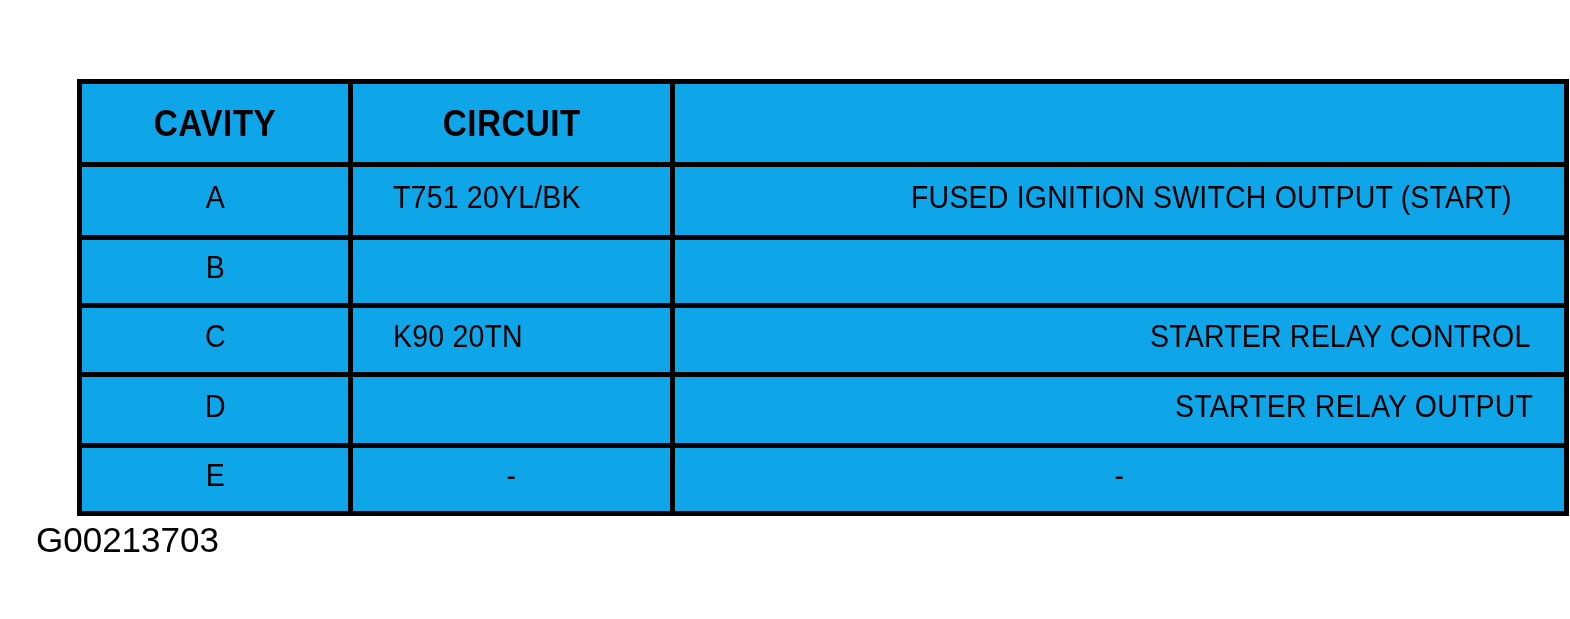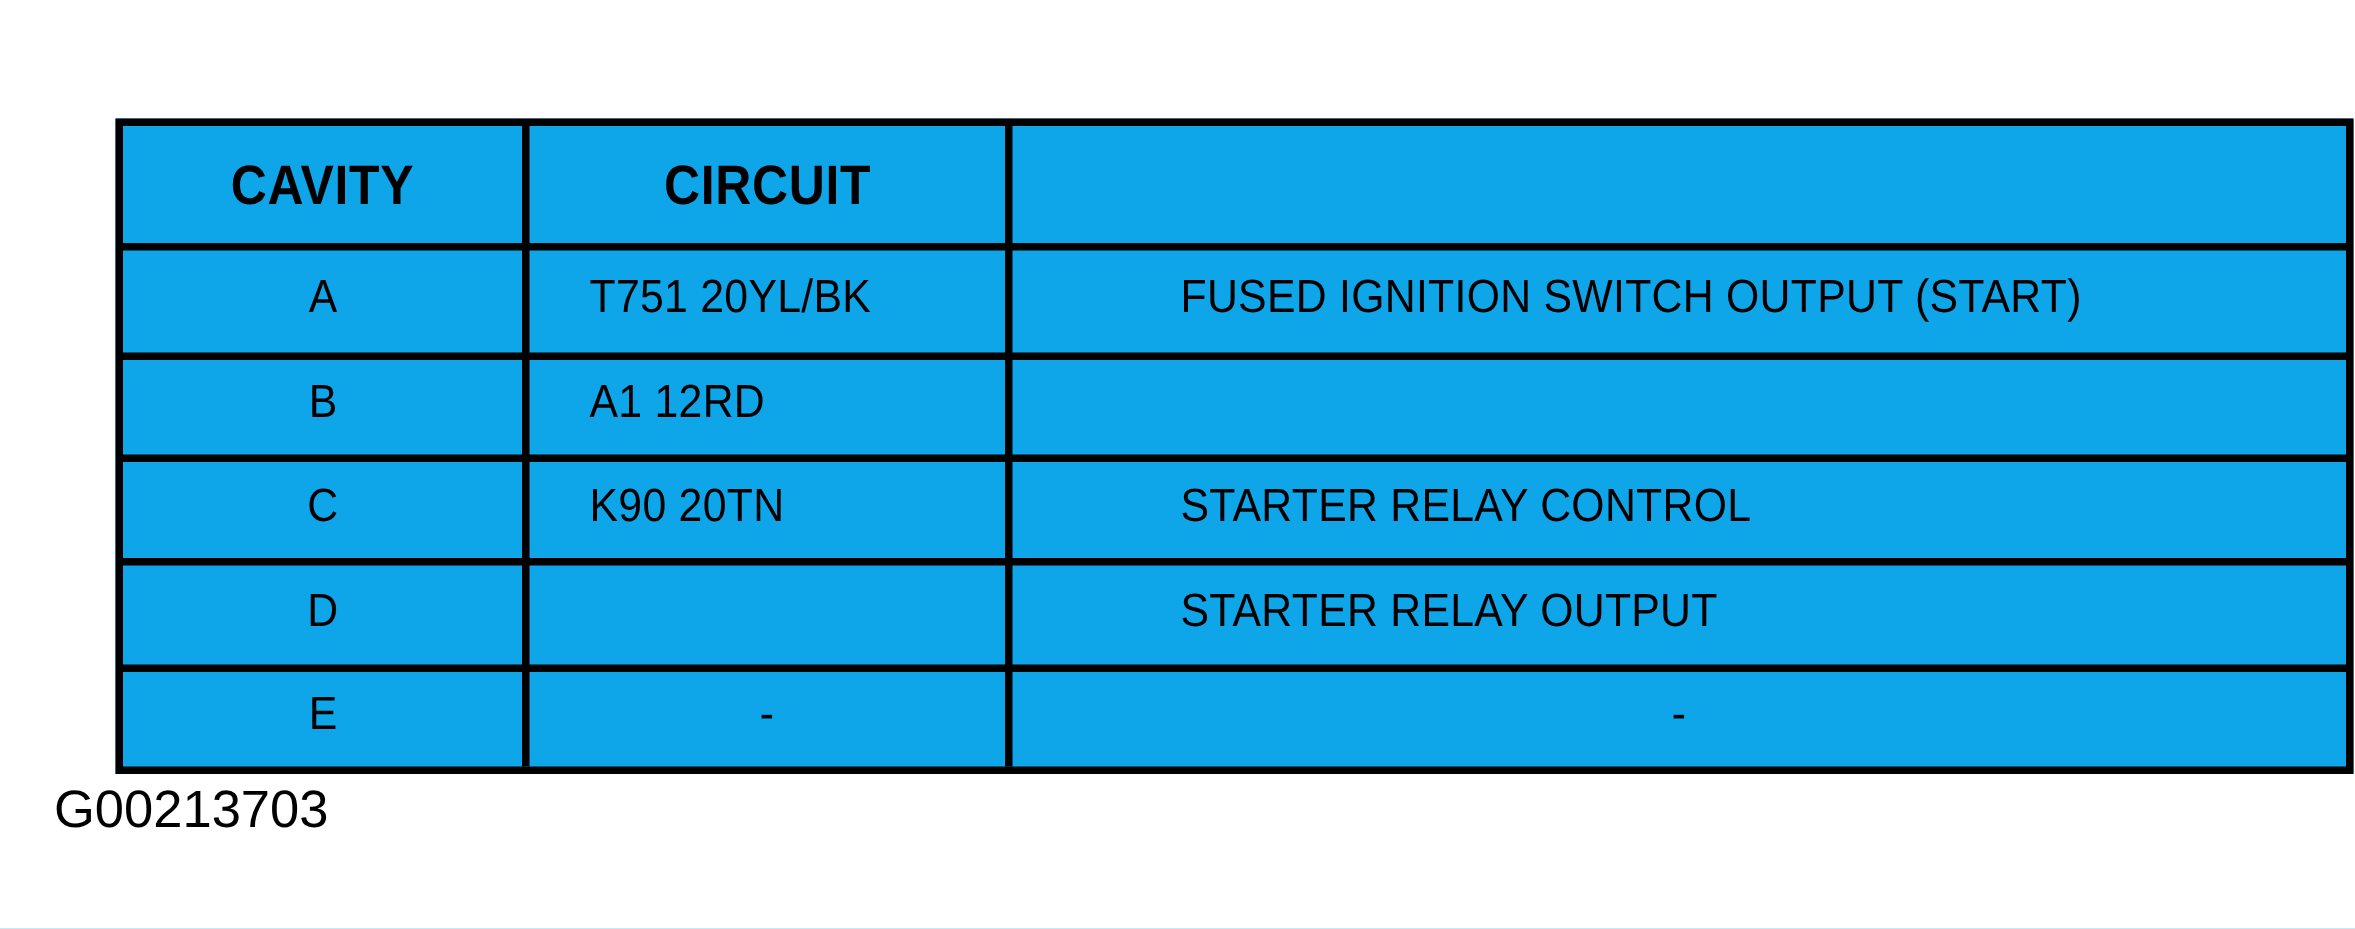--- a/index.html
+++ b/index.html
@@ -78,21 +78,21 @@
     position: absolute;
     top: 0;
     bottom: 0;
     display: flex;
     align-items: center;
     white-space: nowrap;
     overflow: hidden;
   }
   .cell.c-cavity   { left: 0;     width: 266px; justify-content: center; }
   .cell.c-circuit  { left: 271px; width: 317px; justify-content: flex-start; padding-left: 40px; box-sizing: border-box; }
-  .cell.c-function { left: 593px; right: 0;     justify-content: flex-start; padding-left: 112px; box-sizing: border-box; }
+  .cell.c-function { left: 593px; right: 0;     justify-content: flex-end; padding-left: 72px; box-sizing: border-box; }
 
   
   .trow.header .cell { justify-content: center; padding-left: 0; }
   .hdr-text {
     font-weight: bold;
     font-size: 37px;
     line-height: 1;
     letter-spacing: 0.5px;
     transform: scaleX(0.9);
     transform-origin: center center;
@@ -164,23 +164,20 @@
       </div>
       <div class="cell c-function">
         <span class="body-text">FUSED IGNITION SWITCH OUTPUT (START)</span>
       </div>
     </div>
 
     <div class="trow rB">
       <div class="cell c-cavity">
         <span class="body-text">B</span>
       </div>
-      <div class="cell c-circuit">
-        <span class="body-text">A1 12RD</span>
-      </div>
     </div>
 
     <div class="trow rC">
       <div class="cell c-cavity">
         <span class="body-text">C</span>
       </div>
       <div class="cell c-circuit">
         <span class="body-text">K90 20TN</span>
       </div>
       <div class="cell c-function">

